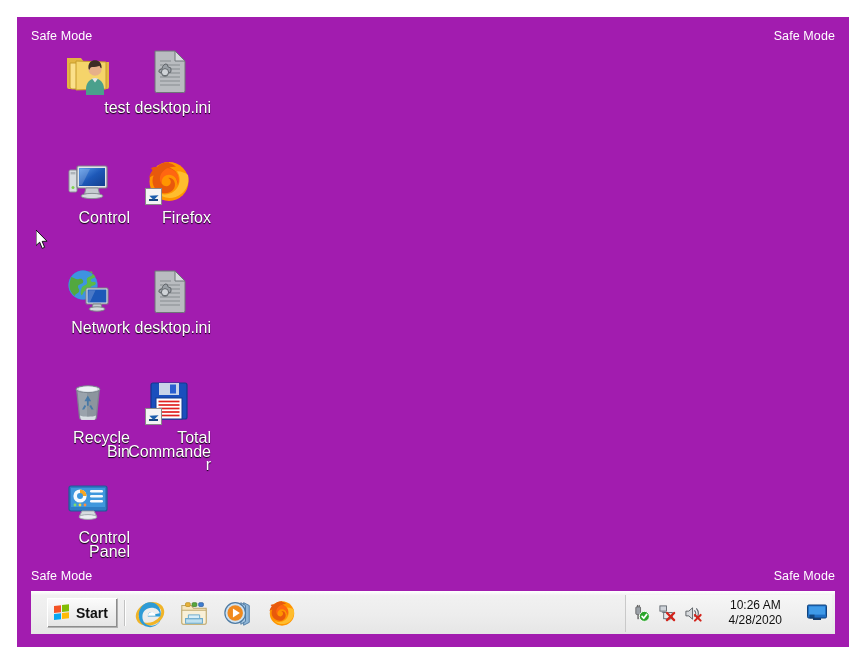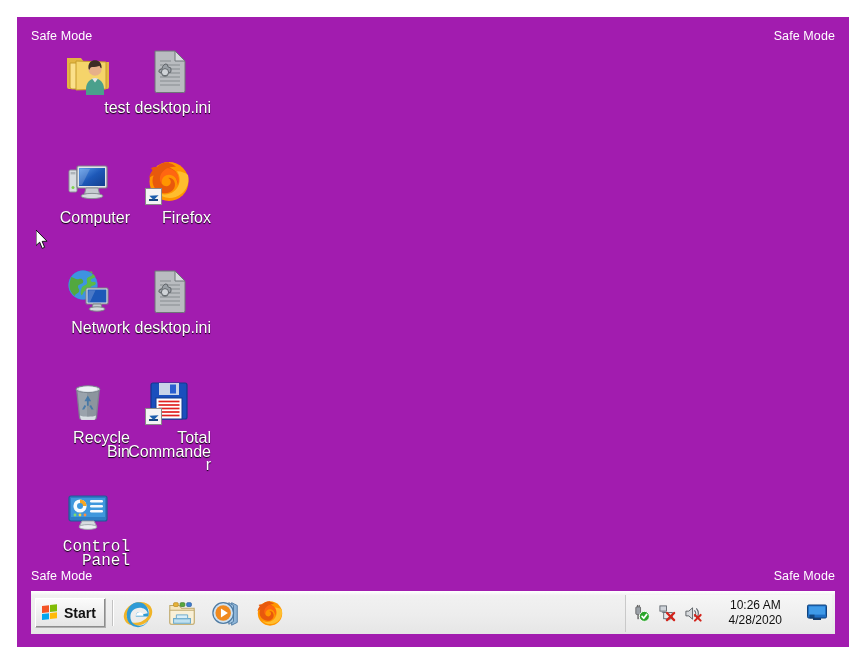--- a/index.html
+++ b/index.html
@@ -118,21 +118,21 @@
     width: 804px;
     height: 43px;
     background: linear-gradient(to bottom, #fdfdfd 0%, #f1f1f1 8%, #ededed 55%, #e6e6e6 100%);
     border-top: 1px solid #ffffff;
     box-sizing: border-box;
     display: flex;
     align-items: center;
   }
 
   #start-button {
-    margin-left: 4px;
+    margin-left: 16px;
     height: 30px;
     padding: 0 9px 0 6px;
     display: flex;
     align-items: center;
     gap: 5px;
     background: linear-gradient(to bottom, #fbfbfb, #e4e4e4);
     border: 1px solid #b0b0b0;
     border-top-color: #ffffff;
     border-left-color: #ffffff;
     box-shadow: inset -1px -1px 0 #8d8d8d;
@@ -278,21 +278,21 @@
               <linearGradient id="g1" x1="0" y1="0" x2="1" y2="1">
         <stop offset="0" stop-color="#5b9bea"></stop>
                 <stop offset="0.5" stop-color="#1d58b8"></stop>
                 <stop offset="1" stop-color="#123f8e"></stop>
       </linearGradient>
             </defs>
       <path d="M16 12h10l-8 16h-3z" fill="#ffffff" opacity="0.18"></path>
       <path d="M22 31h12l1.5 6H20.5z" fill="#c6ccd1" stroke="#8b9096" stroke-width="1"></path>
       <ellipse cx="28" cy="39" rx="11" ry="2.6" fill="#d5dade" stroke="#8b9096" stroke-width="1"></ellipse>
     </svg></div>
-        <span class="label">Computer</span>
+        <span class="label">Control</span>
       </div>
       <div class="dicon" style="left: 110px; top: 110px;">
         <div class="glyph">
     <svg viewBox="0 0 48 48" width="48" height="48">
       <circle cx="24" cy="24.5" r="19.5" fill="#ff9500"></circle>
       <path d="M43 18c1.6 6.9-.8 14.4-6.9 19-7.8 6-18.8 5-24.9-2.4 5.2 3.7 12.4 3.9 17.8-.3 6.3-4.9 7.5-13.8 3-20 4.6.2 9 1.6 11 3.7z" fill="#ffbd2e"></path>
       <path d="M24.3 5.4c-4.6-.5-9.1 1.5-12.4 4.6-2.1-.3-4.5.1-6.1 1.2.9.6 1.5 1.5 1.8 2.4-2 2.1-3.1 4.8-3.4 7.6 1-1.5 2.7-2.5 4.5-2.8-1.5 3-1.6 6.7-.3 10 2 4.8 6.7 7.9 11.8 7.9 2.8 0 5.5-1.1 7.5-3 2.4-2.4 3-6 1.5-9-1.1-2.2-3.4-3.7-5.8-3.4 1.5.7 2.5 2.4 2.4 4.2-.2 2.4-2.2 4.3-4.6 4.2-3-.1-5.2-2.7-5.1-5.7.2-3.9 3.4-6.9 7.3-6.9 4.6 0 8.5 3.7 8.7 8.4 0 .9-.1 1.8-.3 2.7 2.4-4 1.9-9.4-1.2-13.2-1.6-1.9-3.9-3.3-6.3-3.9 2.1-1 4.5-1.3 6.7-.9-1.9-2.1-4.5-3.4-7.2-3.9z" fill="#e8590c"></path>
       <path d="M19.5 11.1c4.3-.6 8.8 1.2 11.7 4.6 3.1 3.8 3.6 9.2 1.2 13.2.2-.9.3-1.8.3-2.7-.2-4.7-4.1-8.4-8.7-8.4-3.9 0-7.1 3-7.3 6.9 0 1 .2 2 .6 2.9-2.1-2.1-3-5.3-2.2-8.1.9-3.8 3.9-6.8 7.5-8.4z" fill="#ff6611"></path>
     </svg><span class="shortcut-arrow"></span></div>
         <span class="label">Firefox</span>
@@ -363,21 +363,21 @@
       <g stroke="#e02020" stroke-width="1.7">
         <line x1="13.5" y1="24.5" x2="34.5" y2="24.5"></line>
         <line x1="13.5" y1="28" x2="34.5" y2="28"></line>
         <line x1="13.5" y1="31.5" x2="34.5" y2="31.5"></line>
         <line x1="13.5" y1="35" x2="34.5" y2="35"></line>
         <line x1="13.5" y1="38.5" x2="34.5" y2="38.5"></line>
       </g>
     </svg><span class="shortcut-arrow"></span></div>
         <span class="label">Total Commander</span>
       </div>
-      <div class="dicon" style="left: 29px; top: 440px; font-family: Liberation Mono, monospace;">
+      <div class="dicon" style="left: 29px; top: 430px;">
         <div class="glyph">
     <svg viewBox="0 0 48 48" width="48" height="48">
       <rect x="5" y="9" width="38" height="25" rx="2" fill="#2e7cc4" stroke="#1d5a97" stroke-width="1.2"></rect>
       <rect x="7" y="11" width="34" height="19" fill="#3f97dd"></rect>
       <circle cx="16" cy="19" r="6.6" fill="#ffffff" opacity="0.95"></circle>
       <path d="M16 19V12.4a6.6 6.6 0 0 1 6.6 6.6z" fill="#f5a623"></path>
       <circle cx="16" cy="19" r="3" fill="#3f97dd"></circle>
       <g fill="#ffffff" opacity="0.95">
         <rect x="26" y="13" width="13" height="2.6" rx="1.3"></rect>
         <rect x="26" y="18" width="13" height="2.6" rx="1.3"></rect>

